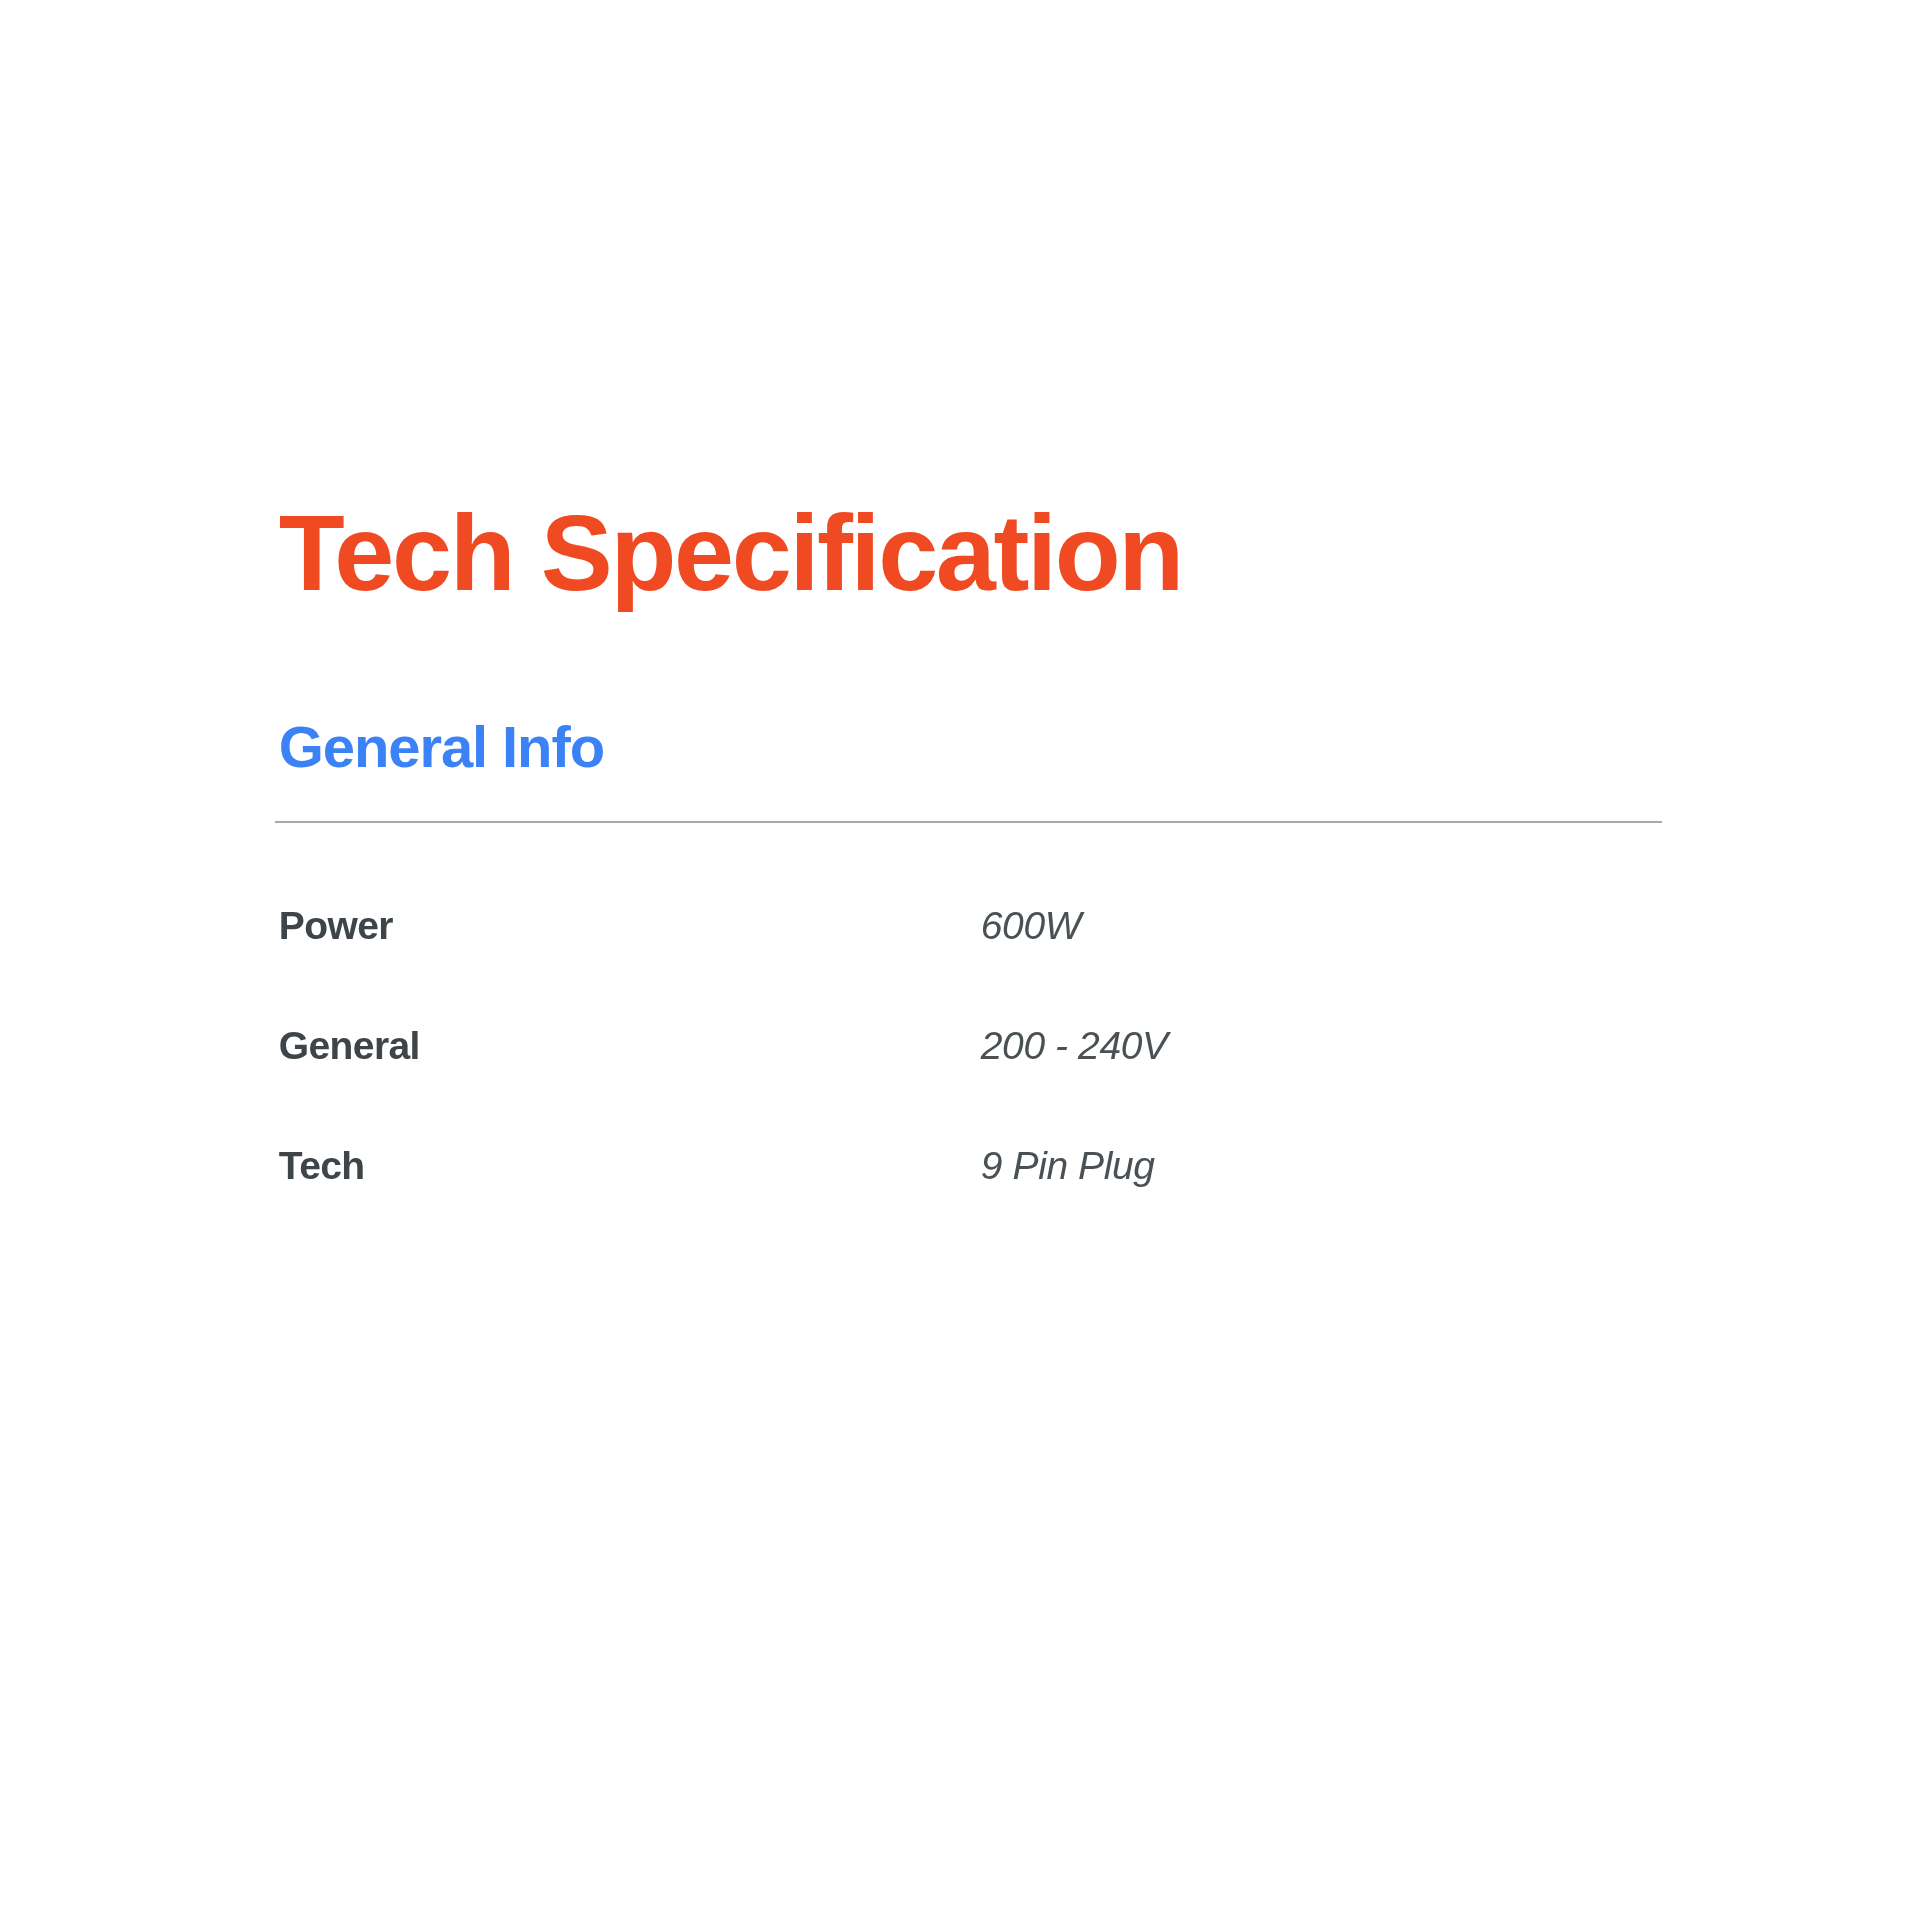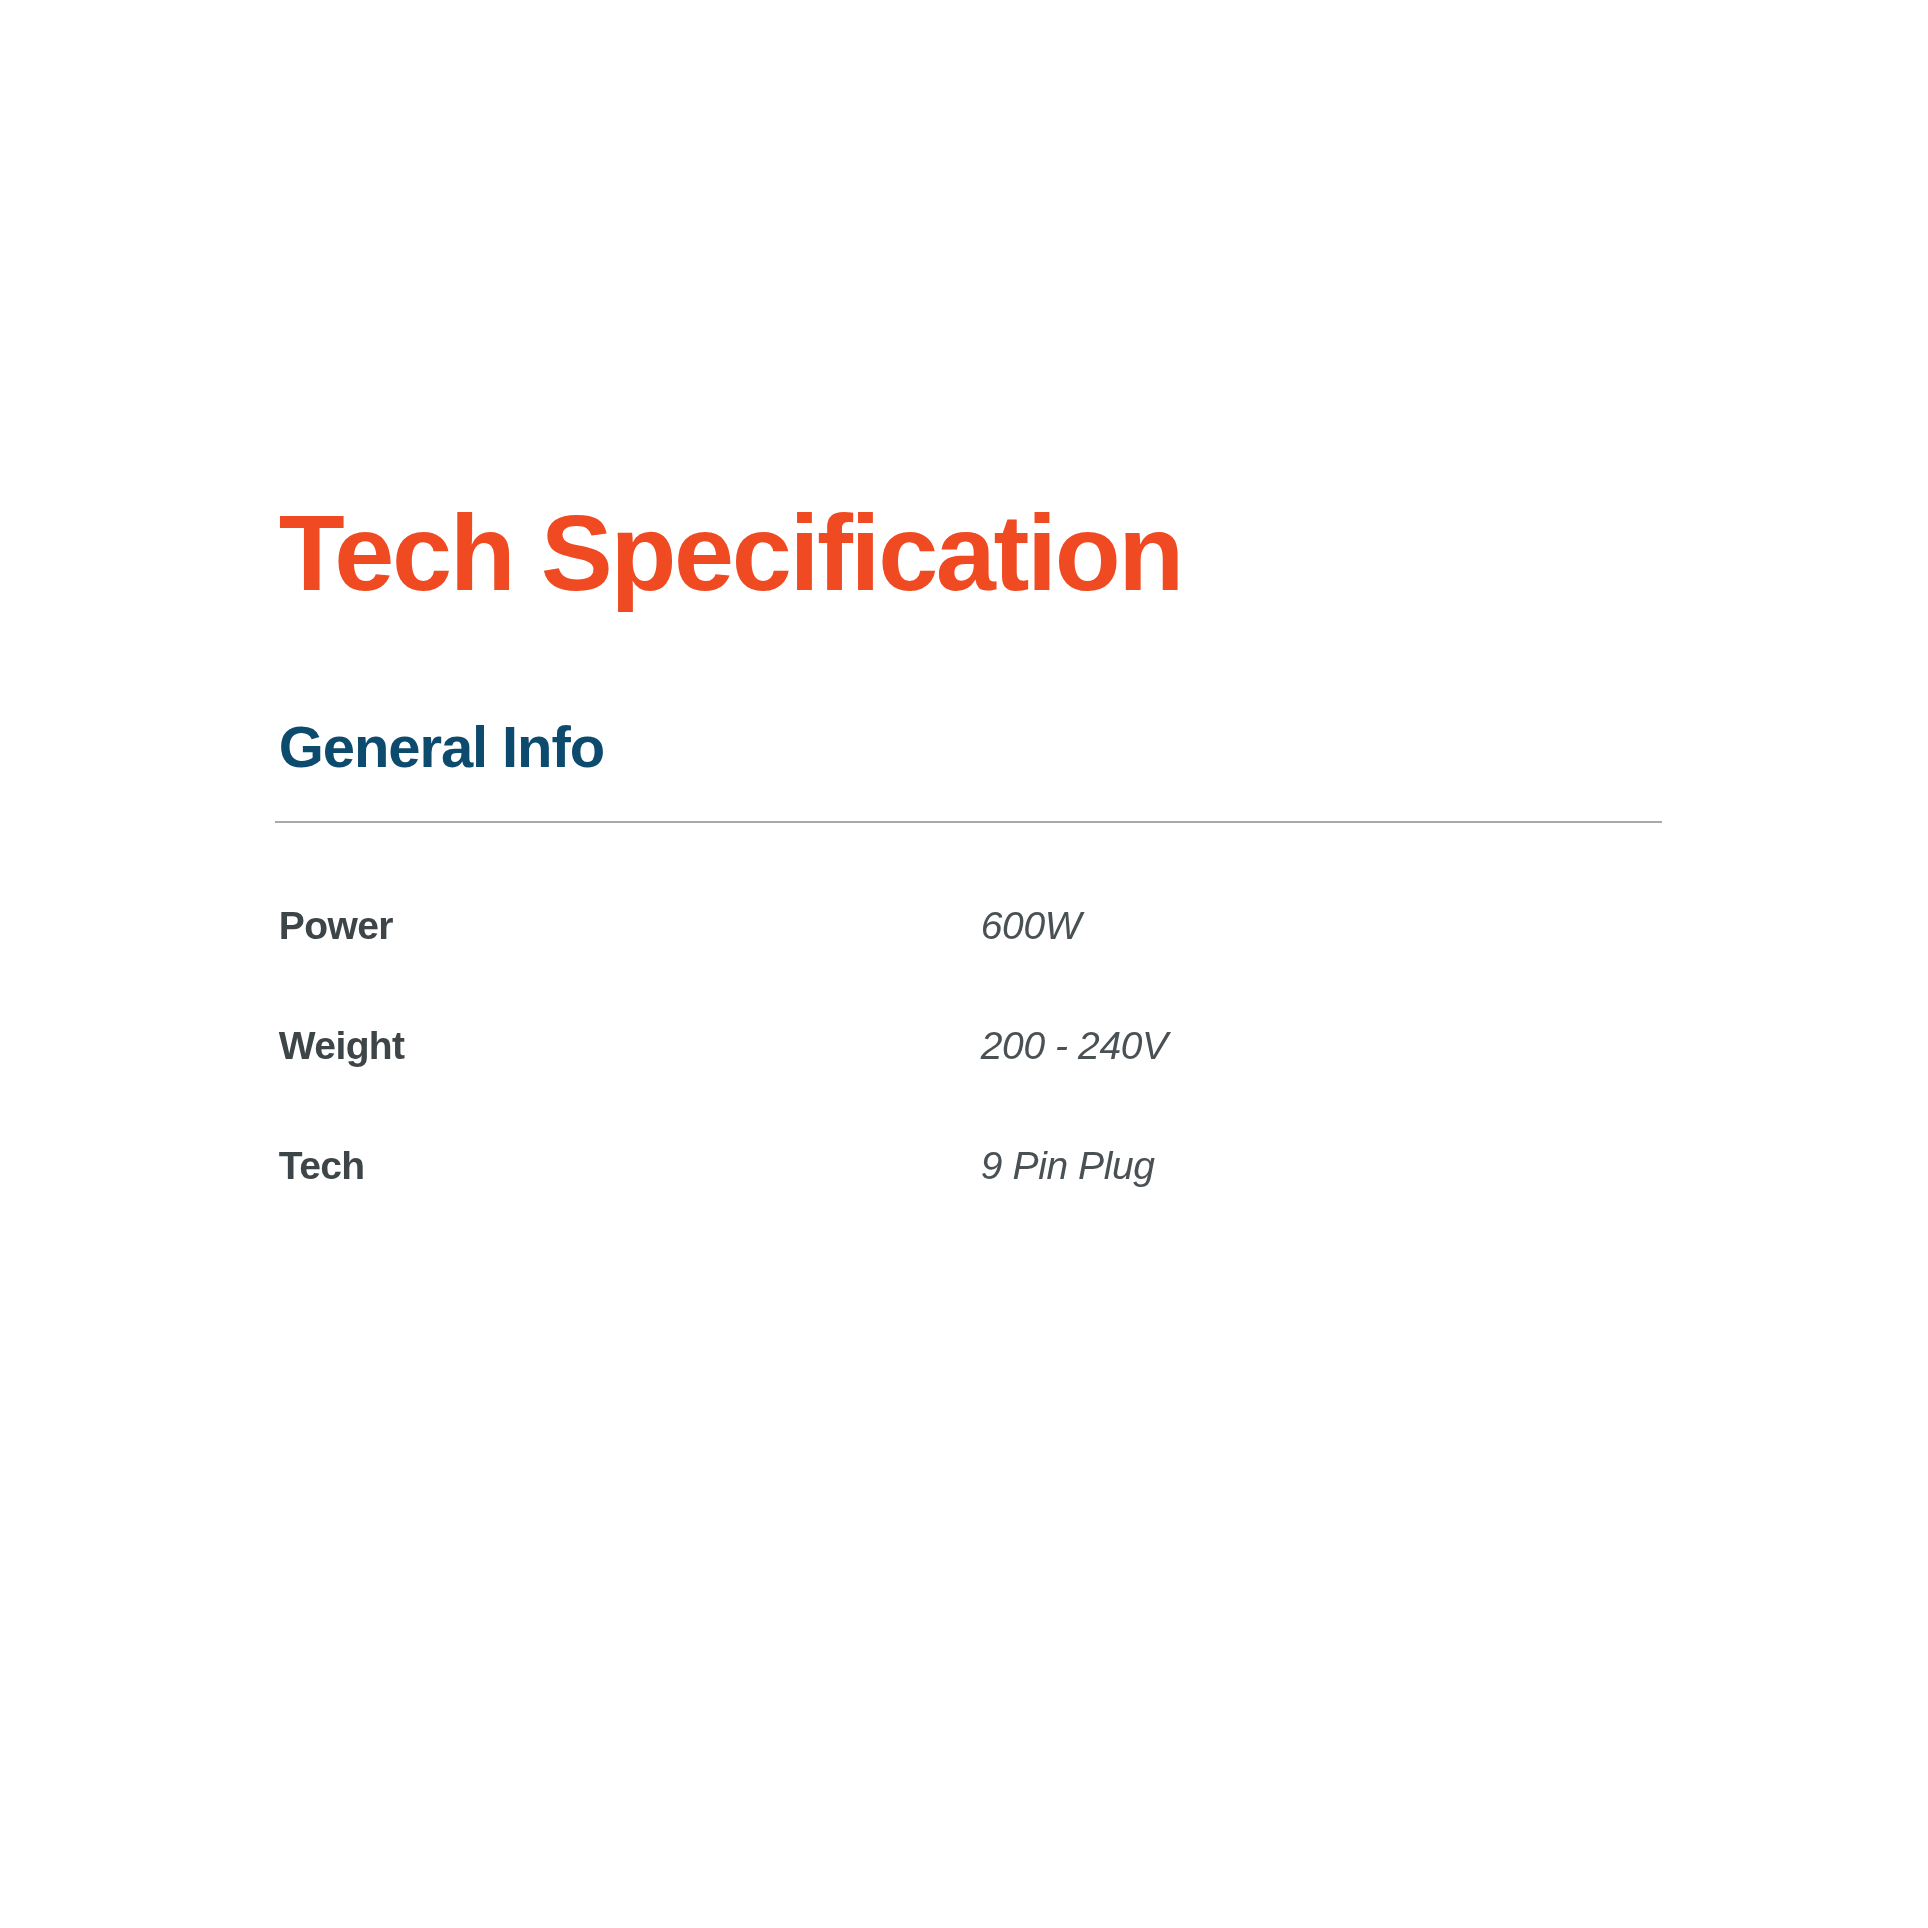--- a/index.html
+++ b/index.html
@@ -42,21 +42,21 @@
 
   .section {
     margin-top: 111px;
   }
 
   .section-heading {
     font-size: 58px;
     font-weight: 700;
     line-height: 1.0;
     letter-spacing: -1.1px;
-    color: #0c4a6e;
+    color: #3b82f6;
     margin: 0 0 0 3.8px;
     padding: 0;
     white-space: nowrap;
   }
 
   .section-divider {
     margin-top: 45px;
     width: 1387px;
     height: 1.9px;
     background: #A9A9A9;
@@ -111,21 +111,21 @@
 
       <div class="section-divider"></div>
 
       <table class="spec-table">
         <tbody>
           <tr class="spec-row">
             <td class="spec-label">Power</td>
             <td class="spec-value">600W</td>
           </tr>
           <tr class="spec-row">
-            <td class="spec-label">Weight</td>
+            <td class="spec-label">General</td>
             <td class="spec-value">200 - 240V</td>
           </tr>
           <tr class="spec-row">
             <td class="spec-label">Tech</td>
             <td class="spec-value">9 Pin Plug</td>
           </tr>
         </tbody>
       </table>
 
     </div>

